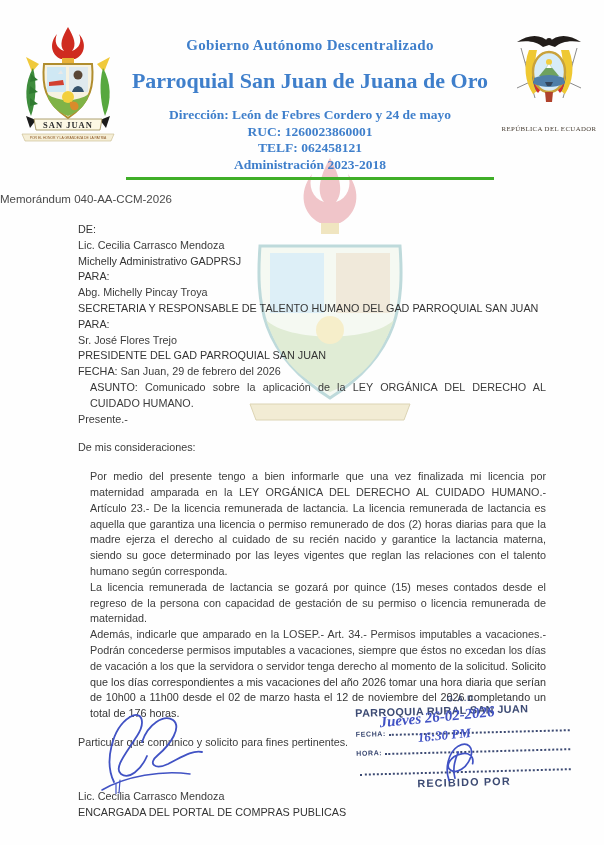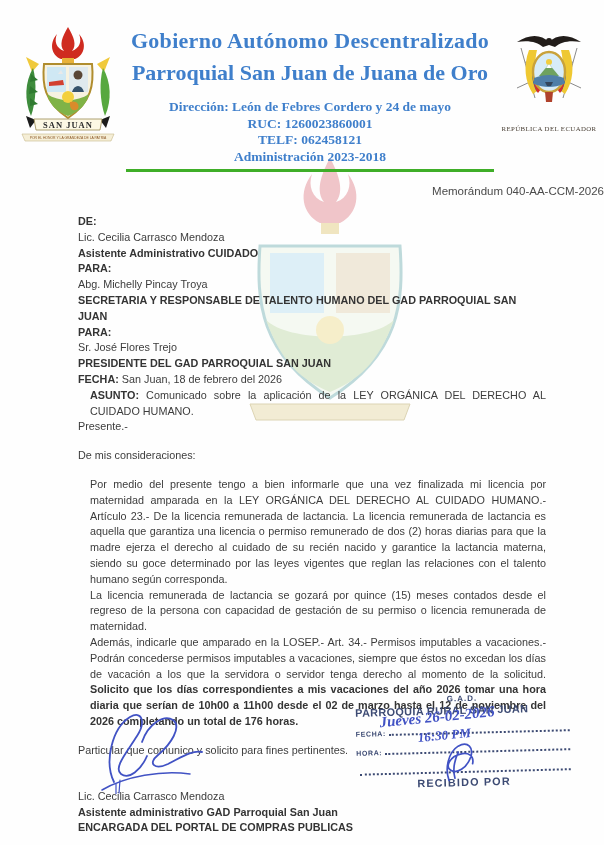--- a/index.html
+++ b/index.html
@@ -7,31 +7,31 @@
   .page {
     position:relative; width:604px; height:845px; background:#fefefe;
     overflow:hidden; font-family:"Liberation Sans", sans-serif; color:#3c3c3c;
   }
   
   .watermark { position:absolute; left:218px; top:152px; z-index:0; }
   
   .header { position:relative; z-index:1; display:flex; align-items:flex-start; padding:24px 8px 0 14px; }
   .seal-left-wrap { flex:0 0 112px; }
   .header-center { flex:1; text-align:center; font-family:"Liberation Serif", serif; font-weight:bold; color:#3f7fcb; padding-top:4px; }
-  .h-line1 { font-size:22px; letter-spacing:0.3px; line-height:26px; }
+  .h-line1 { font-size:15px; letter-spacing:0.3px; line-height:34px; }
   .h-line2 { font-size:22px; line-height:26px;margin-top:6px; }
   .h-small { font-size:13.5px; line-height:16.5px; }
   .h-addr { margin-top:13px; }
   .green-rule { height:3px; background:#3fae28; width:368px; margin:4px auto 0; }
   .seal-right-wrap { flex:0 0 110px; text-align:center; padding-top:8px; }
   .seal-right-caption { font-family:"Liberation Serif", serif; font-size:6.8px; color:#4a4036; letter-spacing:0.4px; margin-top:3px; white-space:nowrap; }
   
-  .memo-number { position:relative; z-index:1; text-align:right; font-size:11.5px; color:#4a4a4a; margin-top:13px; }
+  .memo-number { position:relative; z-index:1; text-align:left; font-size:11.5px; color:#4a4a4a; margin-top:13px; }
   .content { position:relative; z-index:1; padding:17px 58px 0 78px; font-size:10.8px; line-height:15.8px; }
-  .b { font-weight:bold; color:#343434; }
+  .b { font-weight:normal; color:#343434; }
   .just { text-align:justify;margin-left:12px; }
   .gap { height:13px; }
   
   .sig-scribble { position:absolute; left:86px; top:710px; z-index:2; }
   .sig-area { position:absolute; left:78px; top:789px; z-index:1; font-size:10.8px; line-height:15.5px; }
   .stamp {
     position:absolute; left:356px; top:694px; width:214px; z-index:1;
     color:#3c4a73; transform:rotate(-1.5deg); font-family:"Liberation Sans", sans-serif;
   }
   .stamp-l1 { text-align:center; font-size:8px; font-weight:bold; letter-spacing:1px; }
@@ -139,31 +139,31 @@
       <div class="seal-right-caption">REPÚBLICA DEL ECUADOR</div>
     </div>
   </div>
 
   <div class="memo-number">Memorándum 040-AA-CCM-2026</div>
 
   <div class="content">
 
     <div><span class="b">DE:</span></div>
     <div>Lic. Cecilia Carrasco Mendoza</div>
-    <div class="b">Asistente Administrativo CUIDADO</div>
+    <div class="b">Michelly Administrativo GADPRSJ</div>
 
     <div><span class="b">PARA:</span></div>
     <div>Abg. Michelly Pincay Troya</div>
     <div class="b">SECRETARIA Y RESPONSABLE DE TALENTO HUMANO DEL GAD PARROQUIAL SAN JUAN</div>
 
     <div><span class="b">PARA:</span></div>
     <div>Sr. José Flores Trejo</div>
     <div class="b">PRESIDENTE DEL GAD PARROQUIAL SAN JUAN</div>
 
-    <div><span class="b">FECHA:</span><span> San Juan, 18 de febrero del 2026</span></div>
+    <div><span class="b">FECHA:</span><span> San Juan, 29 de febrero del 2026</span></div>
     <div class="just"><span class="b">ASUNTO:</span><span> Comunicado sobre la aplicación de la LEY ORGÁNICA DEL DERECHO AL CUIDADO HUMANO.</span></div>
     <div>Presente.-</div>
 
     <div class="gap"></div>
     <div>De mis consideraciones:</div>
     <div class="gap"></div>
 
     <div class="just">Por medio del presente tengo a bien informarle que una vez finalizada mi licencia por maternidad amparada en la LEY ORGÁNICA DEL DERECHO AL CUIDADO HUMANO.- Artículo 23.- De la licencia remunerada de lactancia. La licencia remunerada de lactancia es aquella que garantiza una licencia o permiso remunerado de dos (2) horas diarias para que la madre ejerza el derecho al cuidado de su recién nacido y garantice la lactancia materna, siendo su goce determinado por las leyes vigentes que reglan las relaciones con el talento humano según corresponda.</div>
     <div class="just">La licencia remunerada de lactancia se gozará por quince (15) meses contados desde el regreso de la persona con capacidad de gestación de su permiso o licencia remunerada de maternidad.</div>
     <div class="just"><span>Además, indicarle que amparado en la LOSEP.- Art. 34.- Permisos imputables a vacaciones.- Podrán concederse permisos imputables a vacaciones, siempre que éstos no excedan los días de vacación a los que la servidora o servidor tenga derecho al momento de la solicitud. </span><span class="b">Solicito que los días correspondientes a mis vacaciones del año 2026 tomar una hora diaria que serían de 10h00 a 11h00 desde el 02 de marzo hasta el 12 de noviembre del 2026 completando un total de 176 horas.</span></div>
@@ -174,21 +174,20 @@
 
   <svg class="sig-scribble" width="140" height="84" viewBox="0 0 140 84">
     <path d="M28 72 C18 52 26 18 44 7 C56 0 60 12 51 26 C41 42 27 58 35 64 C43 70 55 60 61 46" fill="none" stroke="#4152c4" stroke-width="1.8" stroke-linecap="round"></path>
     <path d="M56 32 C62 14 78 4 87 10 C96 17 85 34 72 45 C61 54 69 60 82 54 C96 47 106 40 116 42" fill="none" stroke="#4152c4" stroke-width="1.8" stroke-linecap="round"></path>
     <path d="M16 80 C40 66 76 60 104 64" fill="none" stroke="#4152c4" stroke-width="1.5" stroke-linecap="round"></path>
     <path d="M30 74 L30 84 M34 70 L33 83" fill="none" stroke="#4152c4" stroke-width="1.2" stroke-linecap="round"></path>
   </svg>
 
   <div class="sig-area">
     <div>Lic. Cecilia Carrasco Mendoza</div>
-    <div class="b">Asistente administrativo GAD Parroquial San Juan</div>
     <div class="b">ENCARGADA DEL PORTAL DE COMPRAS PUBLICAS</div>
   </div>
 
   <div class="stamp">
     <div class="stamp-l1">G.A.D.</div>
     <div class="stamp-l2">PARROQUIA RURAL SAN JUAN</div>
     <div class="stamp-row">
       <span class="stamp-label">FECHA:</span>
       <span class="stamp-dots"></span>
     </div>

